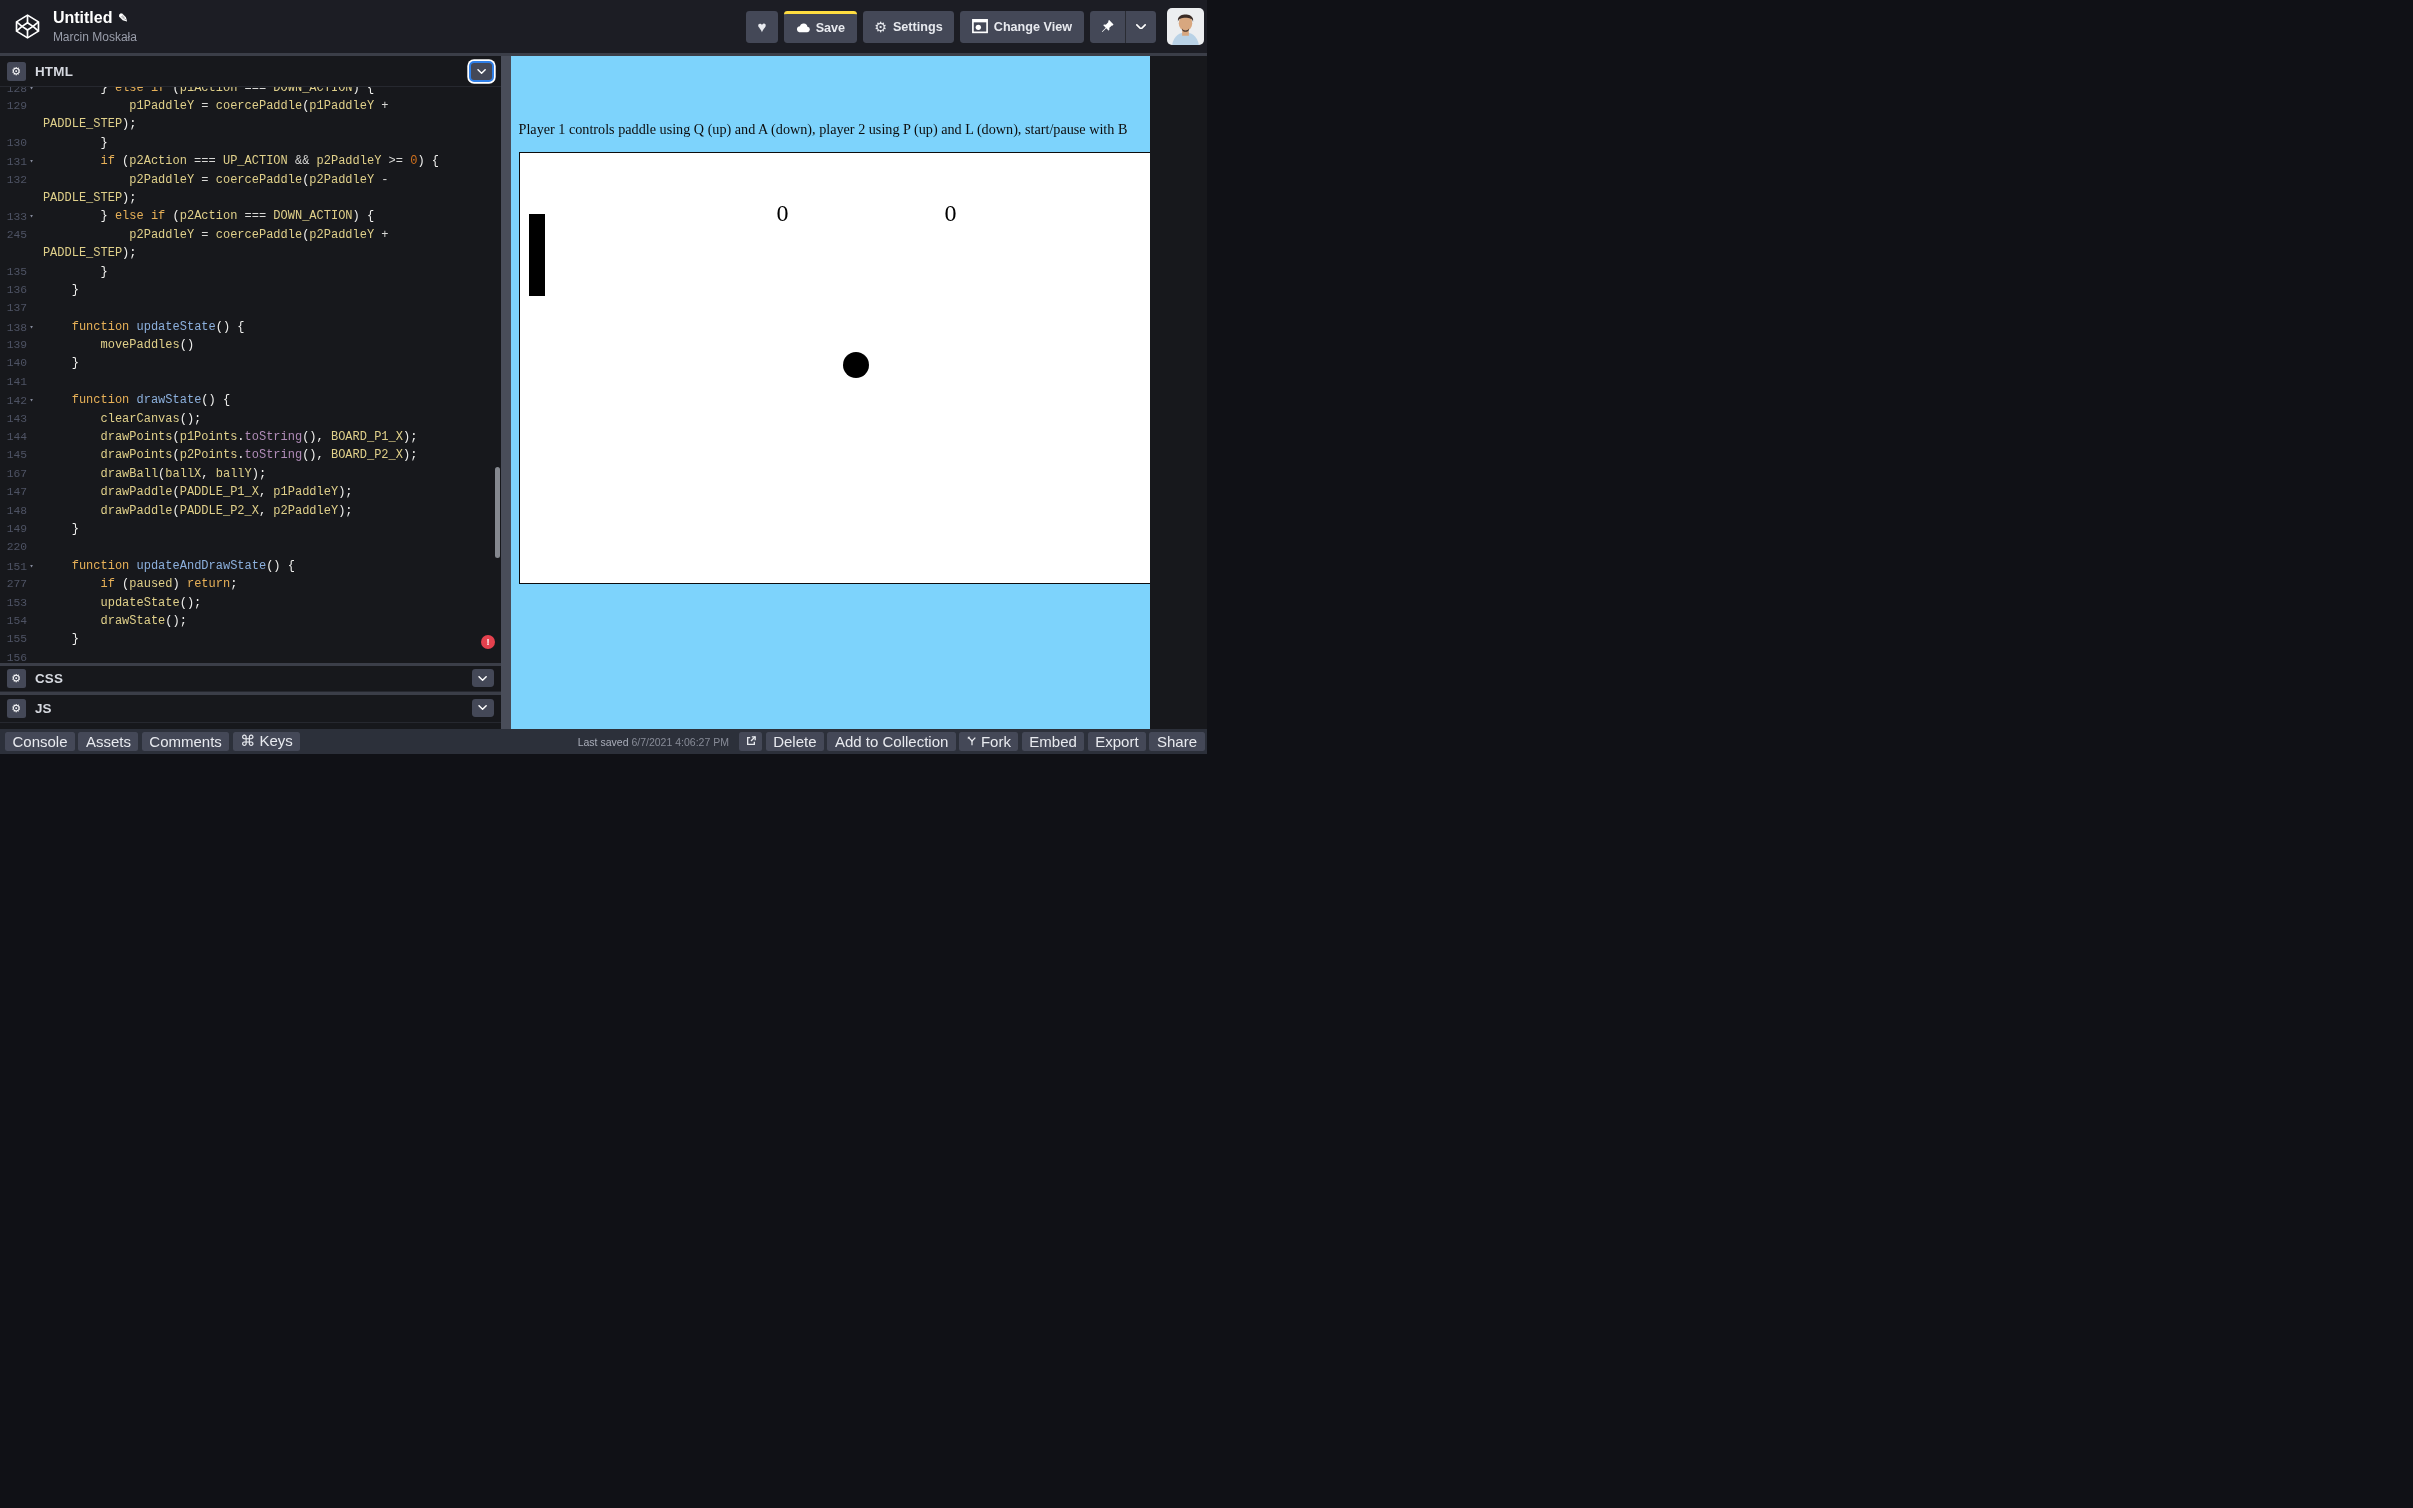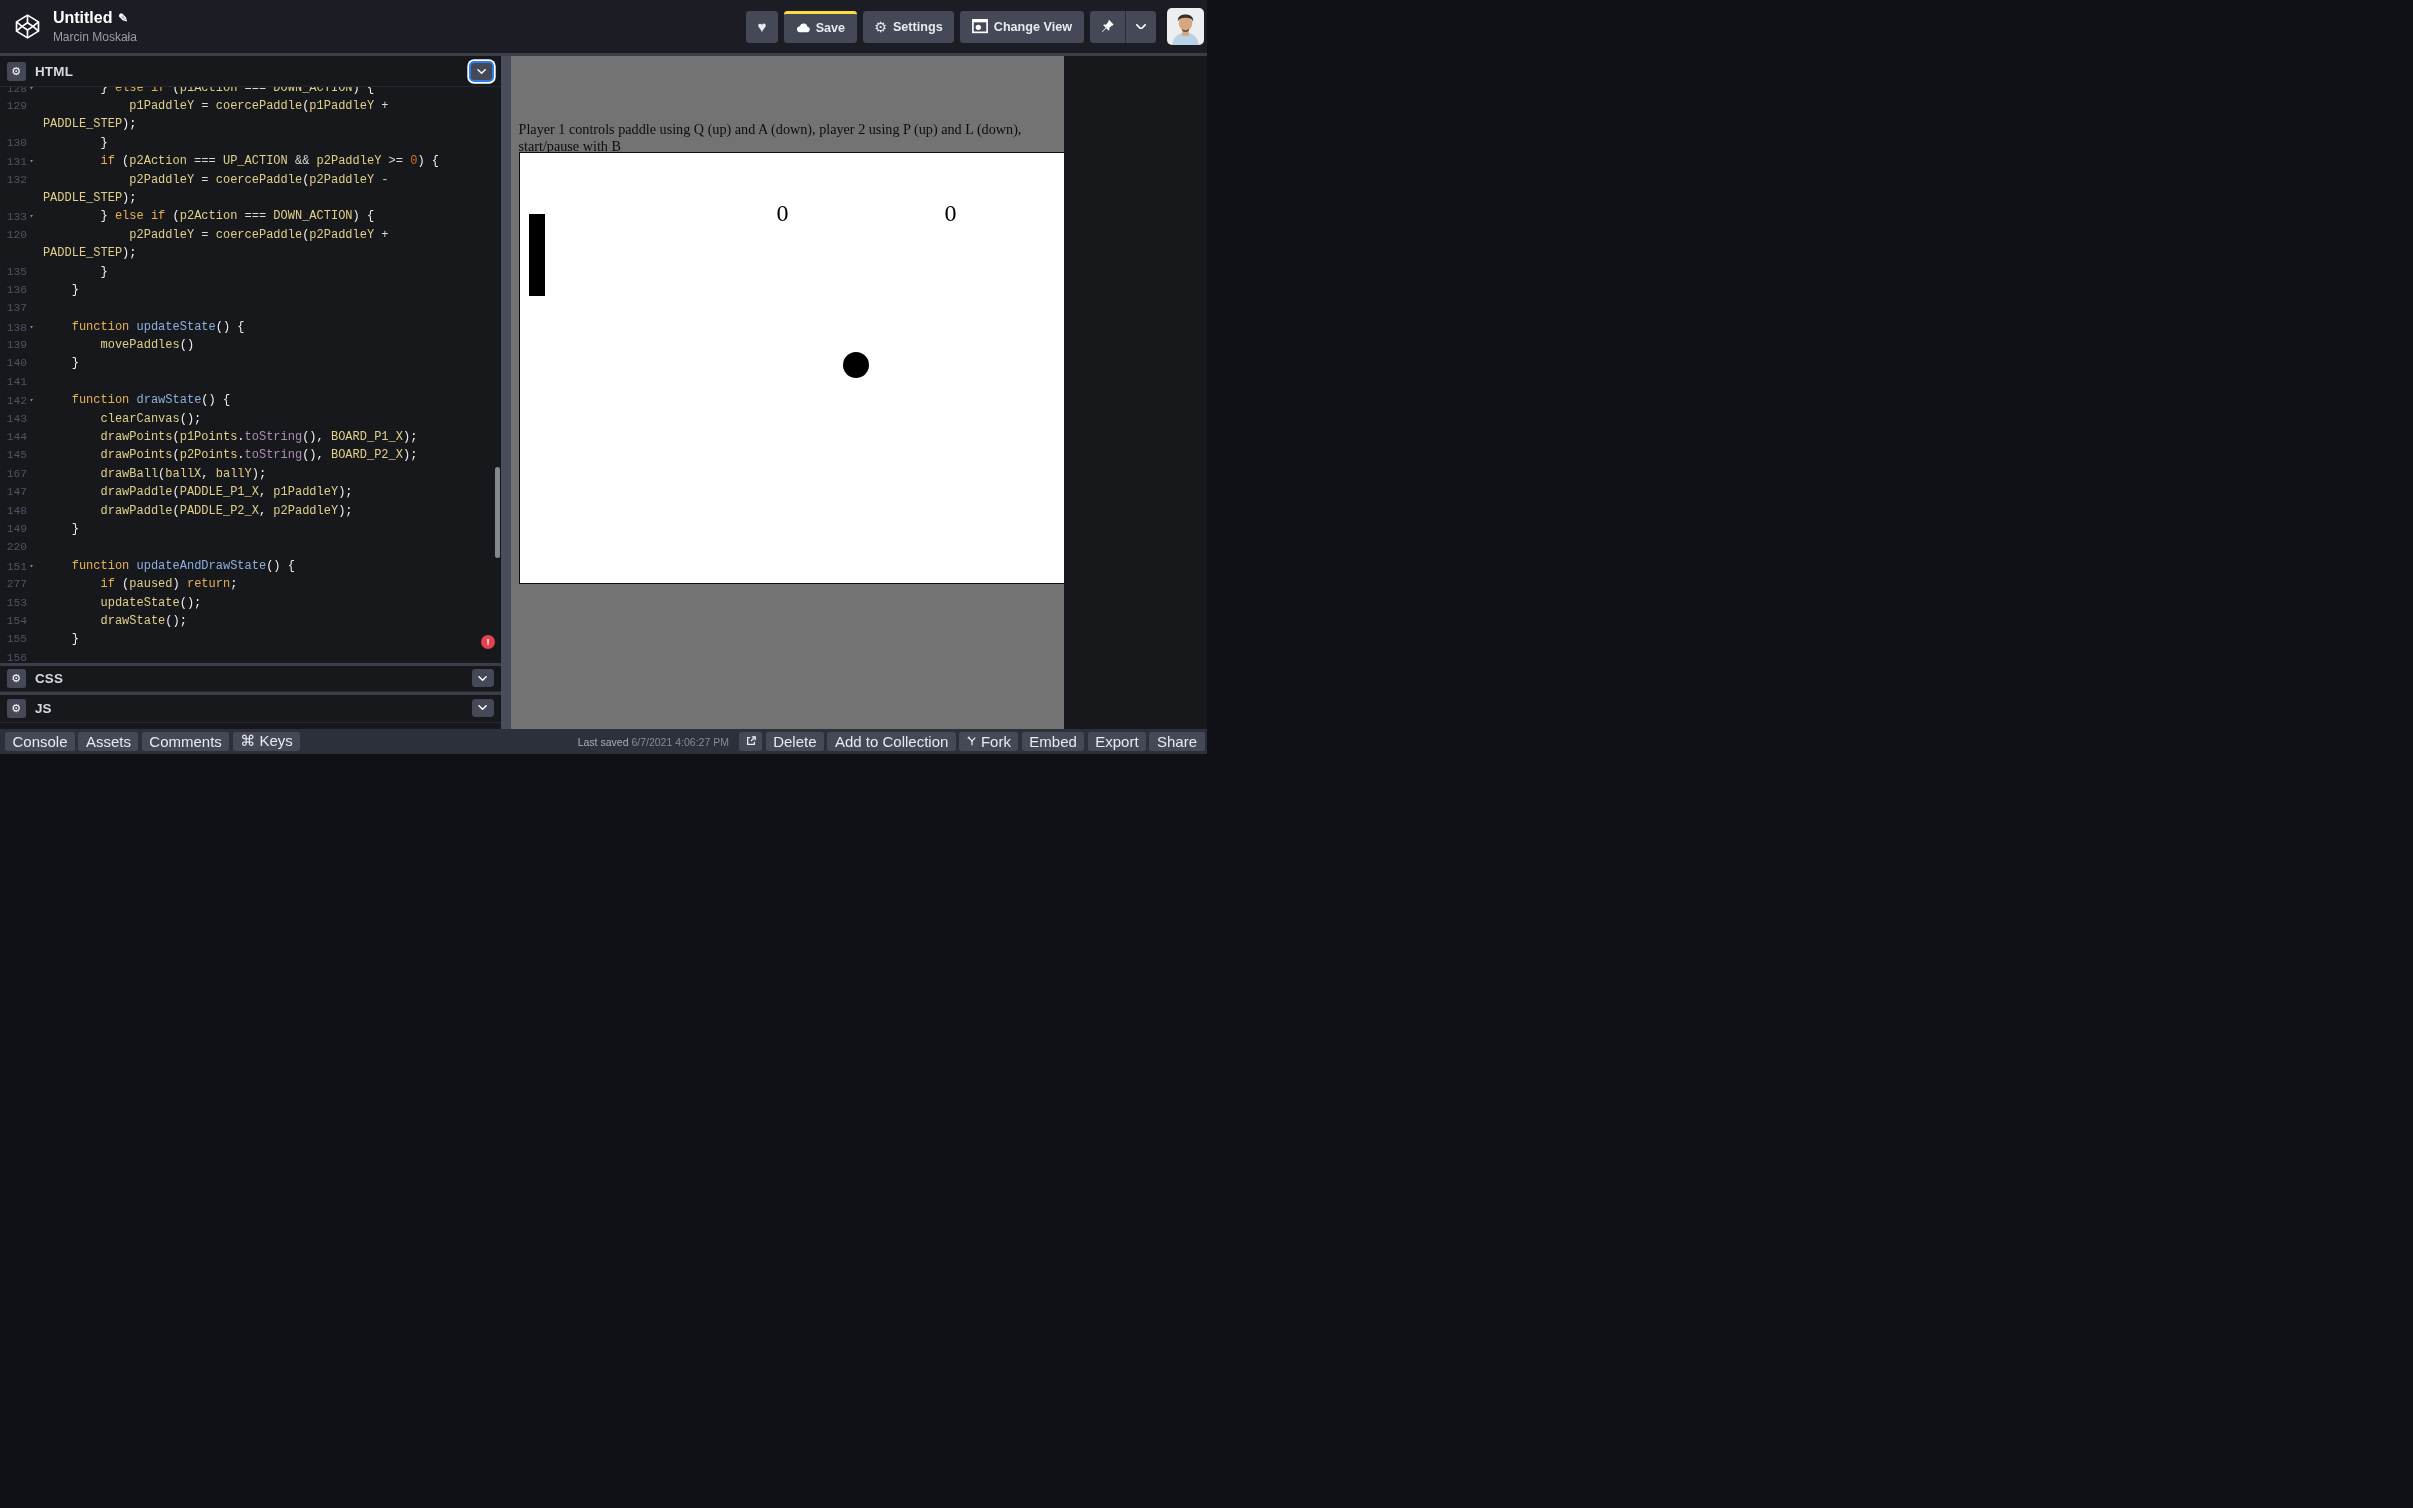--- a/index.html
+++ b/index.html
@@ -22,21 +22,21 @@
   .split { display:flex; border-radius:3.4px; overflow:hidden; }
   .split .hbtn { border-radius:0; }
   .split .divider { width:0.8px; background:#2a2c33; }
   .avatar { width:37px; height:37px; border-radius:5px; overflow:hidden; margin-left:5px; cursor:pointer; }
 
   .top-strip { position:absolute; left:0; top:53px; width:1207px; height:3.4px; background:#3b3e48; }
 
   
   .editor-col { position:absolute; left:0; top:56px; width:501px; height:673px; display:flex; flex-direction:column; background:#17181c; }
   .v-resizer { position:absolute; left:501px; top:56px; width:10px; height:673px; background:#494d59; cursor:col-resize; }
-  .preview { position:absolute; left:511px; top:56px; width:553px; height:673px; background:#737373; overflow:hidden; }
+  .preview { position:absolute; left:511px; top:56px; width:639px; height:673px; background:#7dd3fc; overflow:hidden; }
 
   
   .panel-header { display:flex; align-items:center; background:#17181c; padding:0 6.7px; border-bottom:0.8px solid #26282f; flex:0 0 auto; }
   .ph-html { height:31px; }
   .ph-css { height:28.5px; border-top:3.4px solid #3b3e48; }
   .ph-js { height:31px; border-top:3.4px solid #3b3e48; }
   .gear-btn { width:19px; height:19px; background:#444857; border:none; border-radius:2.5px; color:#fff; font-size:11px; line-height:1;
               display:flex; align-items:center; justify-content:center; cursor:pointer; }
   .panel-title { color:#d6d9e0; font-size:13.4px; font-weight:bold; margin-left:9.2px; letter-spacing:0.3px; }
   .collapse-btn { margin-left:auto; width:22.6px; height:18.4px; background:#444857; border:none; border-radius:3.4px;
@@ -194,21 +194,21 @@
           </div>
           <div class="crow">
             <span class="ln"></span>
             <span class="ctext"><span class="tk-id">PADDLE_STEP</span><span class="tk-pun">);</span></span>
           </div>
           <div class="crow">
             <span class="ln">133<span class="fold">▾</span></span>
             <span class="ctext"><span class="tk-pun">        } </span><span class="tk-kw">else</span><span class="tk-pun"> </span><span class="tk-kw">if</span><span class="tk-pun"> (</span><span class="tk-id">p2Action</span><span class="tk-op"> === </span><span class="tk-id">DOWN_ACTION</span><span class="tk-pun">) {</span></span>
           </div>
           <div class="crow">
-            <span class="ln">120</span>
+            <span class="ln">245</span>
             <span class="ctext"><span class="tk-pun">            </span><span class="tk-id">p2PaddleY</span><span class="tk-op"> = </span><span class="tk-id">coercePaddle</span><span class="tk-pun">(</span><span class="tk-id">p2PaddleY</span><span class="tk-op"> +</span></span>
           </div>
           <div class="crow">
             <span class="ln"></span>
             <span class="ctext"><span class="tk-id">PADDLE_STEP</span><span class="tk-pun">);</span></span>
           </div>
           <div class="crow">
             <span class="ln">135</span>
             <span class="ctext"><span class="tk-pun">        }</span></span>
           </div>

